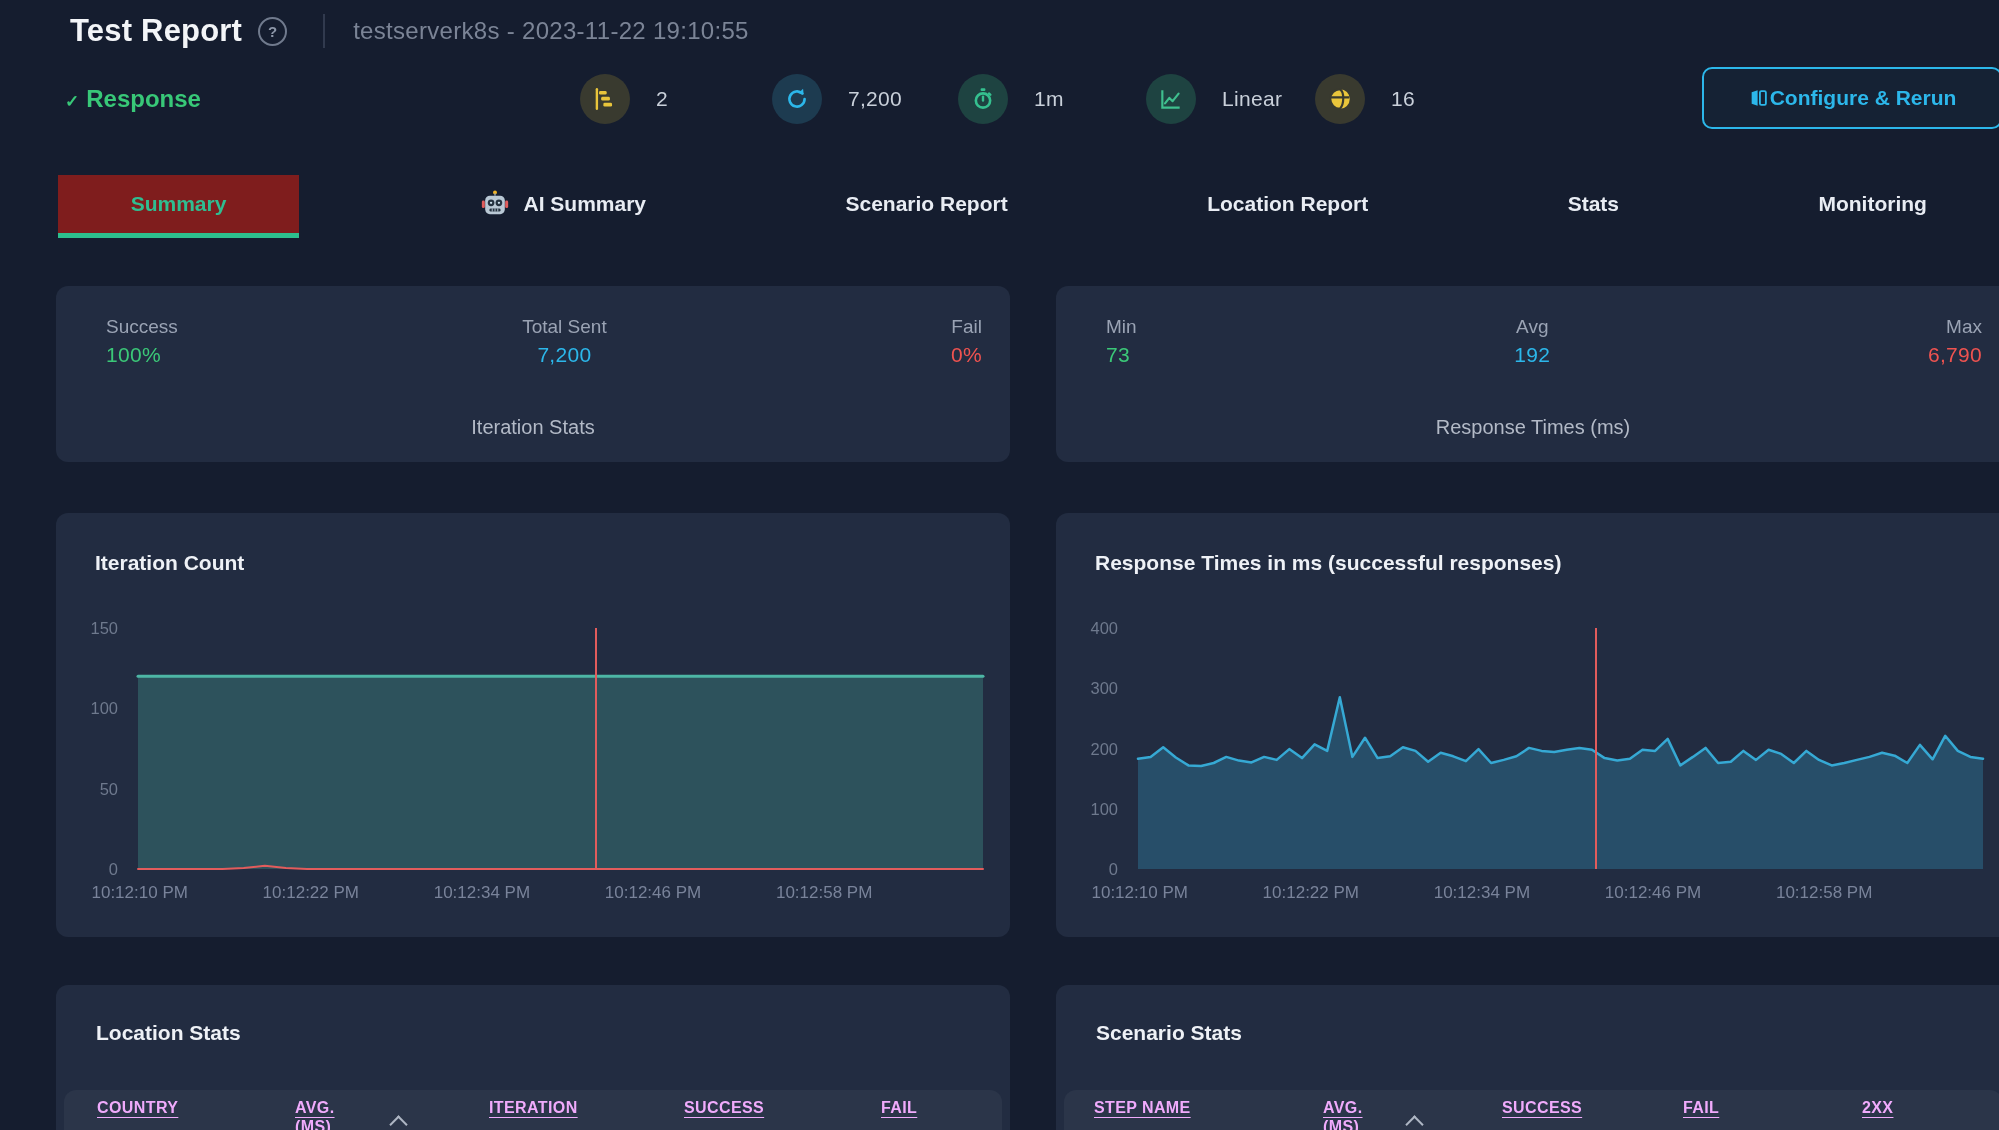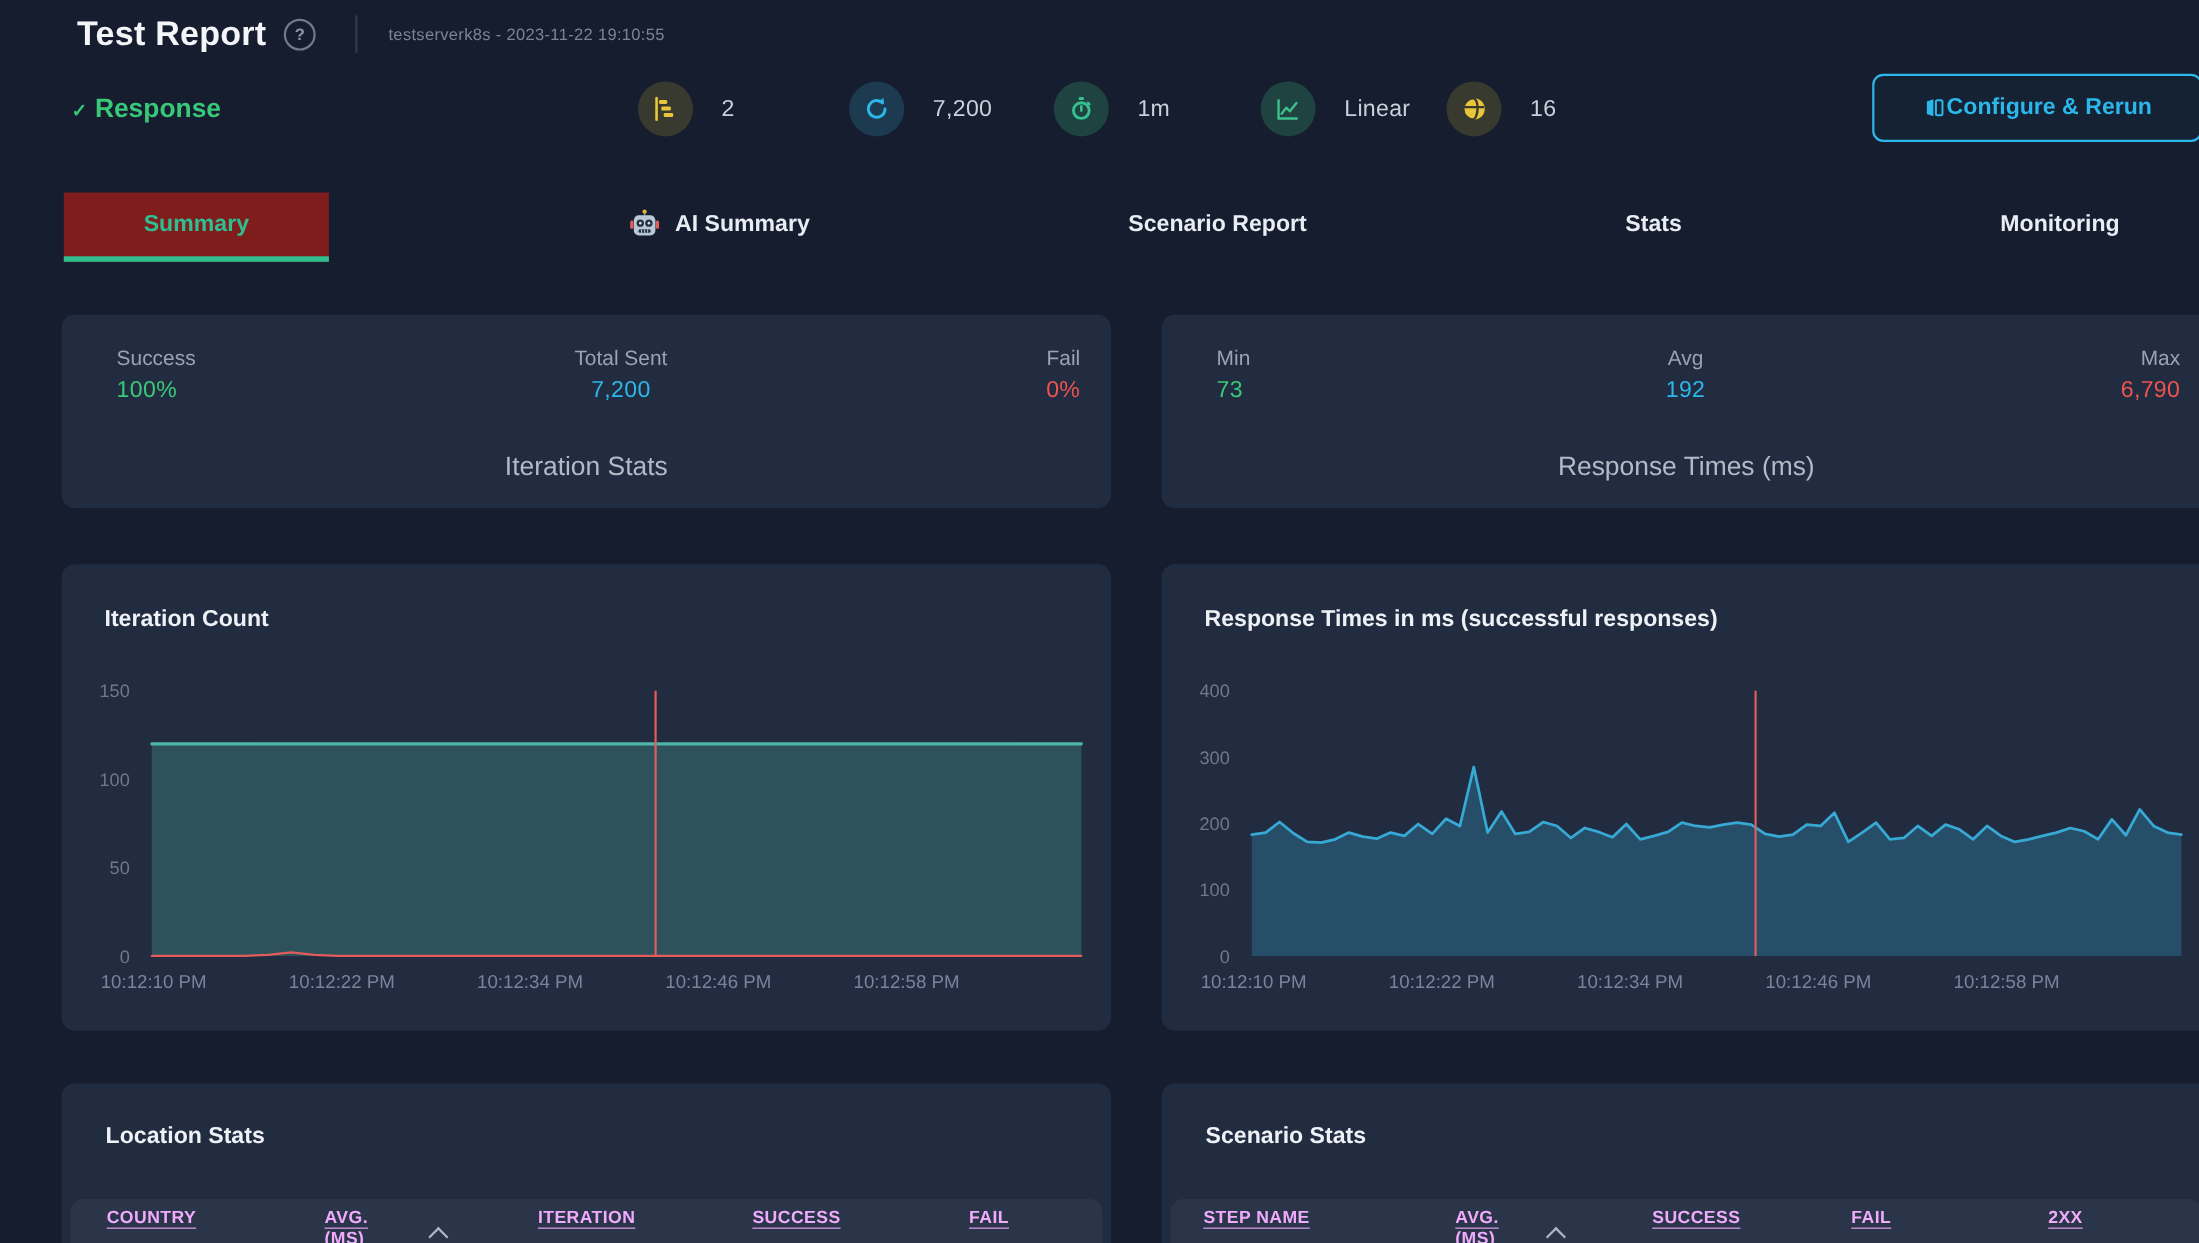--- a/index.html
+++ b/index.html
@@ -5,21 +5,21 @@
   html,body{width:1999px;height:1130px;margin:0;overflow:hidden;background:#151d2f;
     font-family:"Liberation Sans",sans-serif;-webkit-font-smoothing:antialiased;}
   .page{position:relative;width:1999px;height:1130px;background:#151d2f;color:#e8ecf3;margin-left:40px;}
 
   
   .topbar{position:absolute;left:30px;top:8px;right:30px;height:46px;display:flex;align-items:center;}
   .page-title{font-size:31px;font-weight:700;color:#f3f5f8;letter-spacing:.2px;margin:0;}
   .help-icon{width:25px;height:25px;border:2px solid #707a8d;border-radius:50%;color:#8d97a9;
     font-size:15px;font-weight:700;display:flex;align-items:center;justify-content:center;margin-left:16px;}
   .topbar-divider{width:2px;height:34px;background:#313a4e;margin:0 28px 0 36px;}
-  .run-info{font-size:15px;color:#7b8496;letter-spacing:.3px;}
+  .run-info{font-size:24px;color:#7b8496;letter-spacing:.3px;}
 
   
   .status-row{position:absolute;left:25px;top:66px;right:36px;height:66px;}
   .status-badge{position:absolute;left:0;top:50%;transform:translateY(-50%);display:flex;align-items:baseline;gap:7px;
     color:#38c878;font-size:24px;font-weight:600;}
   .status-badge .check{font-size:17px;font-weight:700;}
   .metrics{position:absolute;left:515px;top:0;height:100%;display:flex;align-items:center;}
   .metric{display:flex;align-items:center;gap:26px;}
   .metric:nth-child(1){width:192px}.metric:nth-child(2){width:186px}
   .metric:nth-child(3){width:188px}.metric:nth-child(4){width:169px}
@@ -43,21 +43,21 @@
   .charts-row{top:513px;height:424px;}
   .tables-row{top:985px;height:290px;}
 
   
   .stats{display:flex;justify-content:space-between;padding:30px 28px 0 50px;}
   .stat{display:flex;flex-direction:column;}
   .stat.mid{text-align:center;} .stat.last{text-align:right;}
   .stat-label{font-size:19px;color:#9aa3b4;}
   .stat-value{font-size:21px;font-weight:400;margin-top:5px;letter-spacing:.3px;}
   .c-green{color:#3bc878;} .c-cyan{color:#2cb7ea;} .c-red{color:#ef5350;}
-  .card-caption{position:absolute;left:0;right:0;bottom:23px;text-align:center;font-size:24px;color:#b3bac7;}
+  .card-caption{position:absolute;left:0;right:0;bottom:23px;text-align:center;font-size:20px;color:#b3bac7;}
 
   
   .chart-title{position:absolute;left:39px;top:38px;font-size:21px;font-weight:600;color:#eef1f6;}
   .chart-canvas{position:absolute;inset:0;width:100%;height:100%;}
   .ytick{fill:#6e798d;font-size:16.5px;}
   .xtick{fill:#79839a;font-size:17px;}
 
   
   .table-title{position:absolute;left:40px;top:36px;font-size:21px;font-weight:600;color:#eef1f6;}
   .thead{position:absolute;left:8px;right:8px;top:105px;height:180px;background:#2b3549;border-radius:12px 12px 0 0;}
@@ -169,20 +169,23 @@
             <rect x="8.2" y="16.8" width="9.6" height="2.8" rx="1.2" fill="#24313f"></rect>
             <path d="M10.6 16.8v2.8M13 16.8v2.8M15.4 16.8v2.8" stroke="#b9c8d5" stroke-width=".8"></path>
           </svg>
       </span>
       <span>AI Summary</span>
     </div>
     <div class="tab">
       <span>Scenario Report</span>
     </div>
     <div class="tab">
+      <span>Location Report</span>
+    </div>
+    <div class="tab">
       <span>Stats</span>
     </div>
     <div class="tab">
       <span>Monitoring</span>
     </div>
   </nav>
 
   <div class="row summary-row">
     <section class="card">
       <div class="stats">

